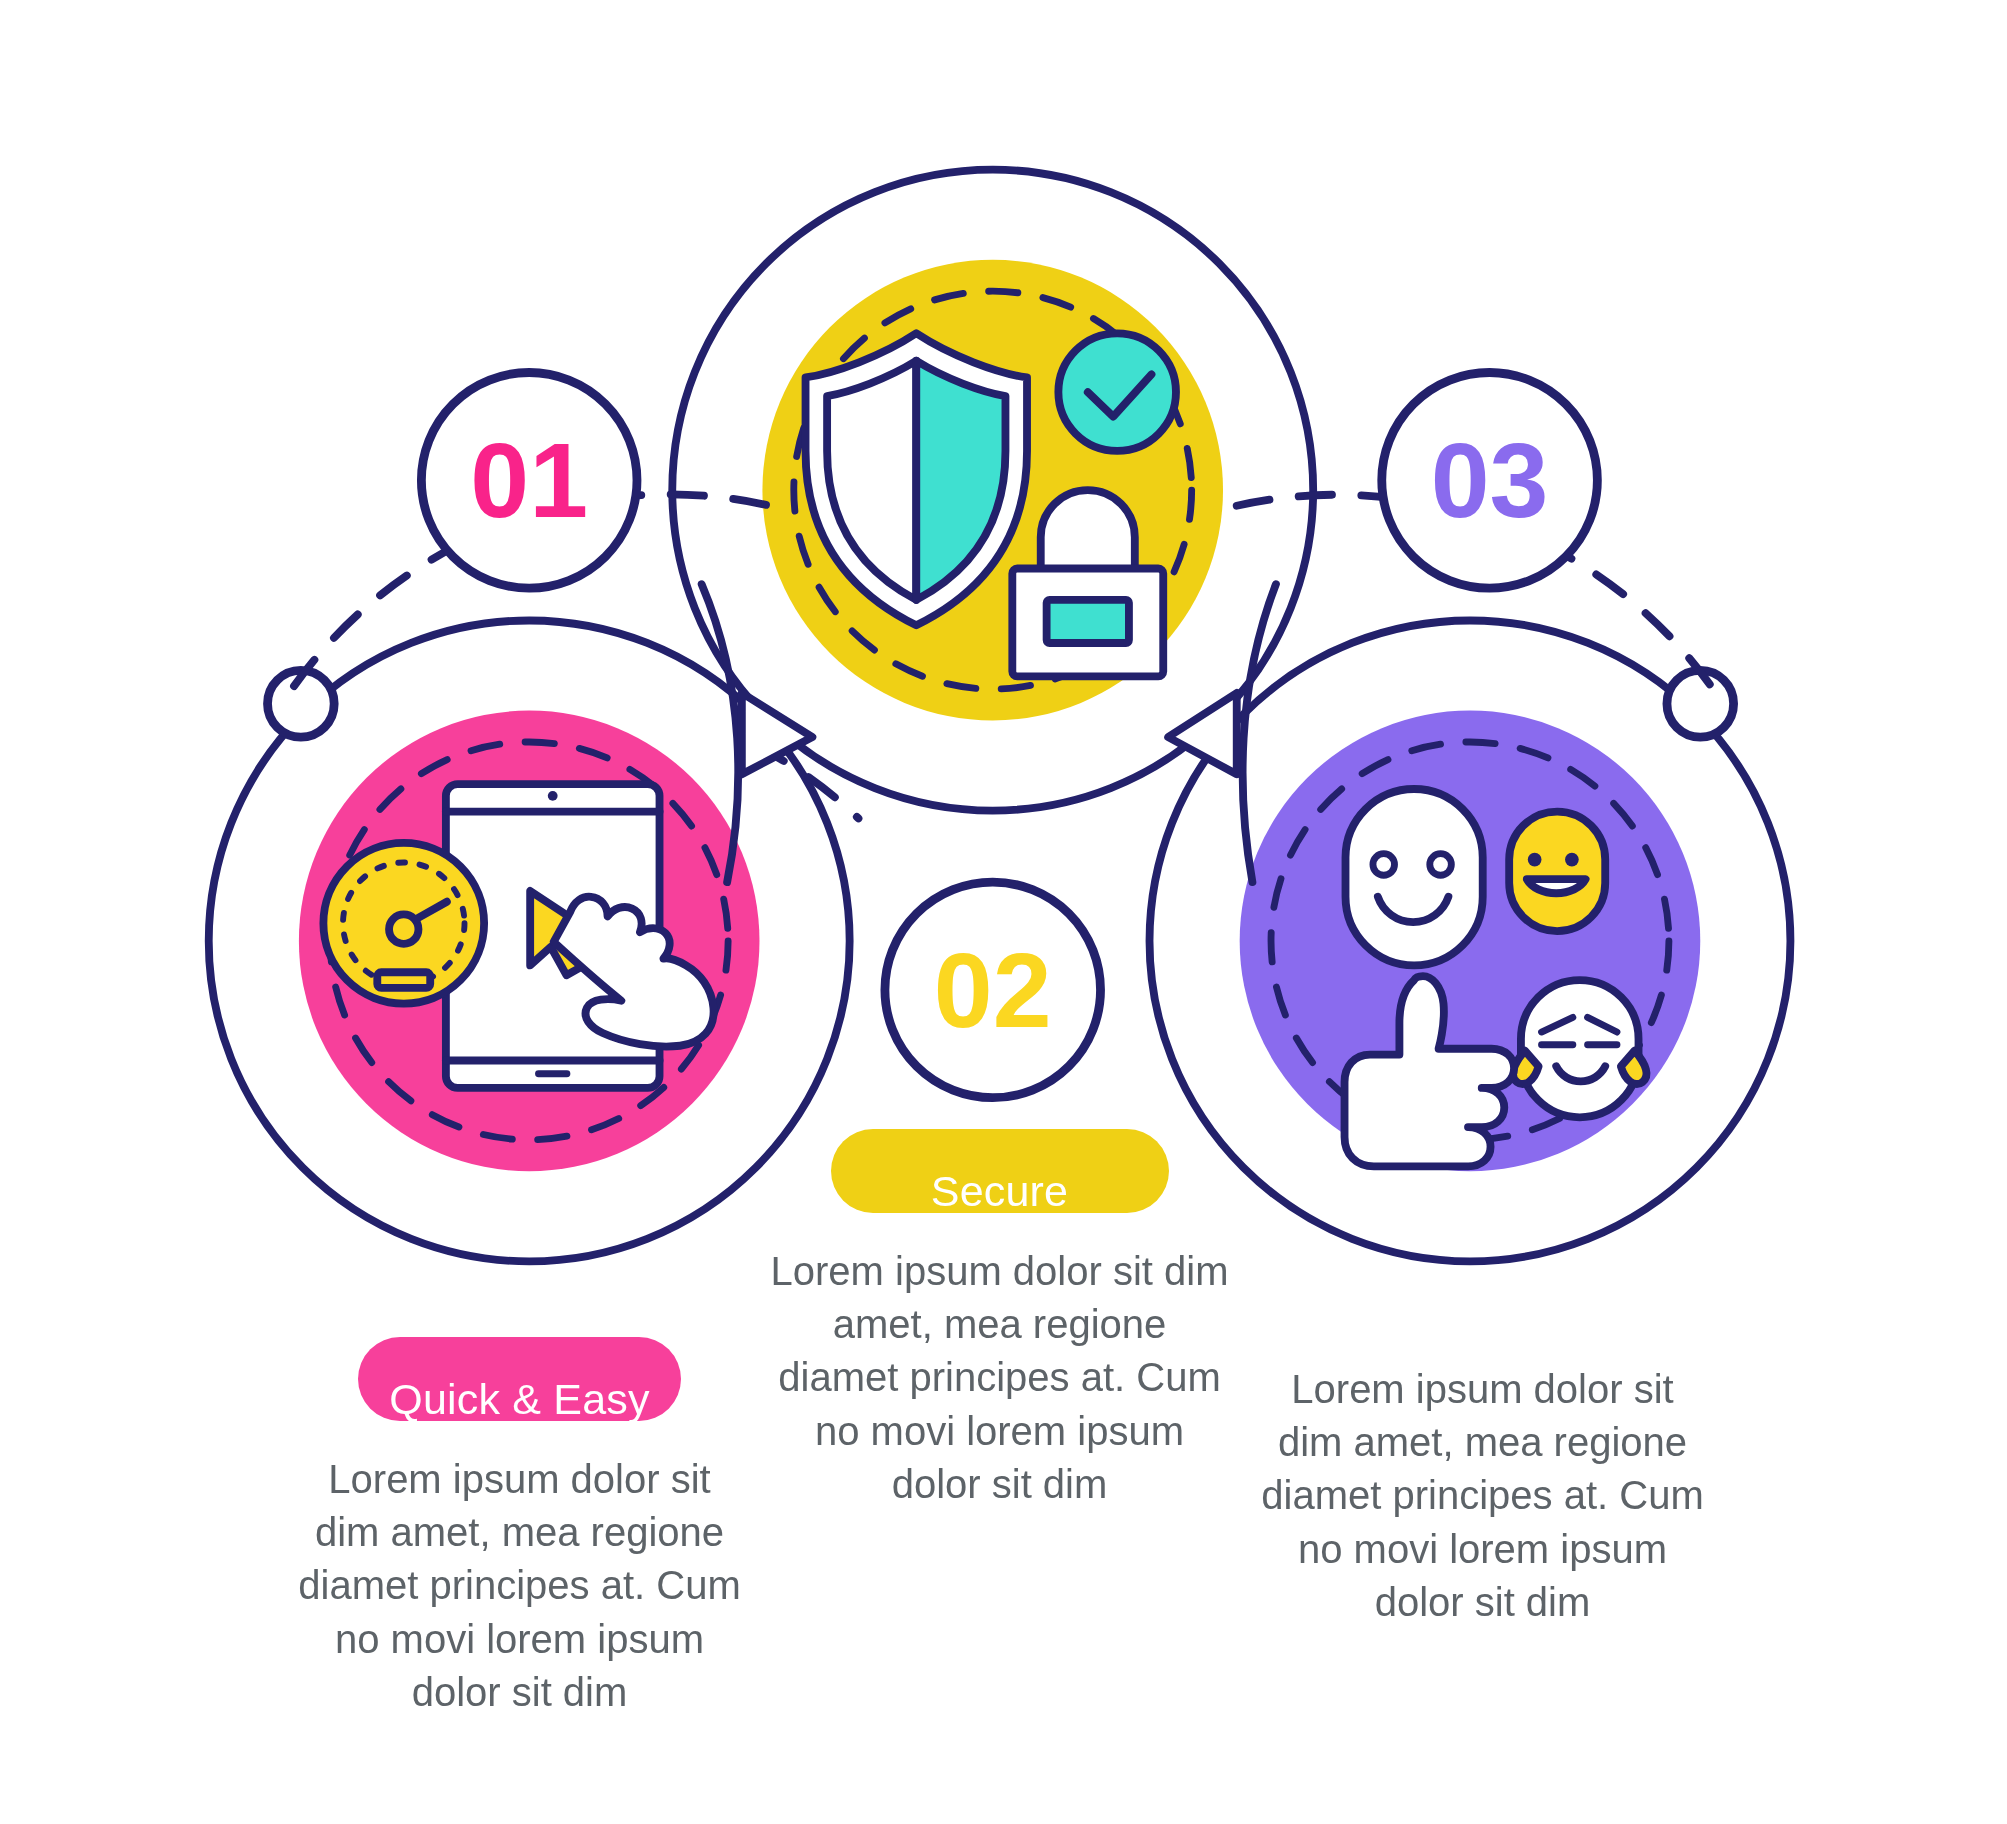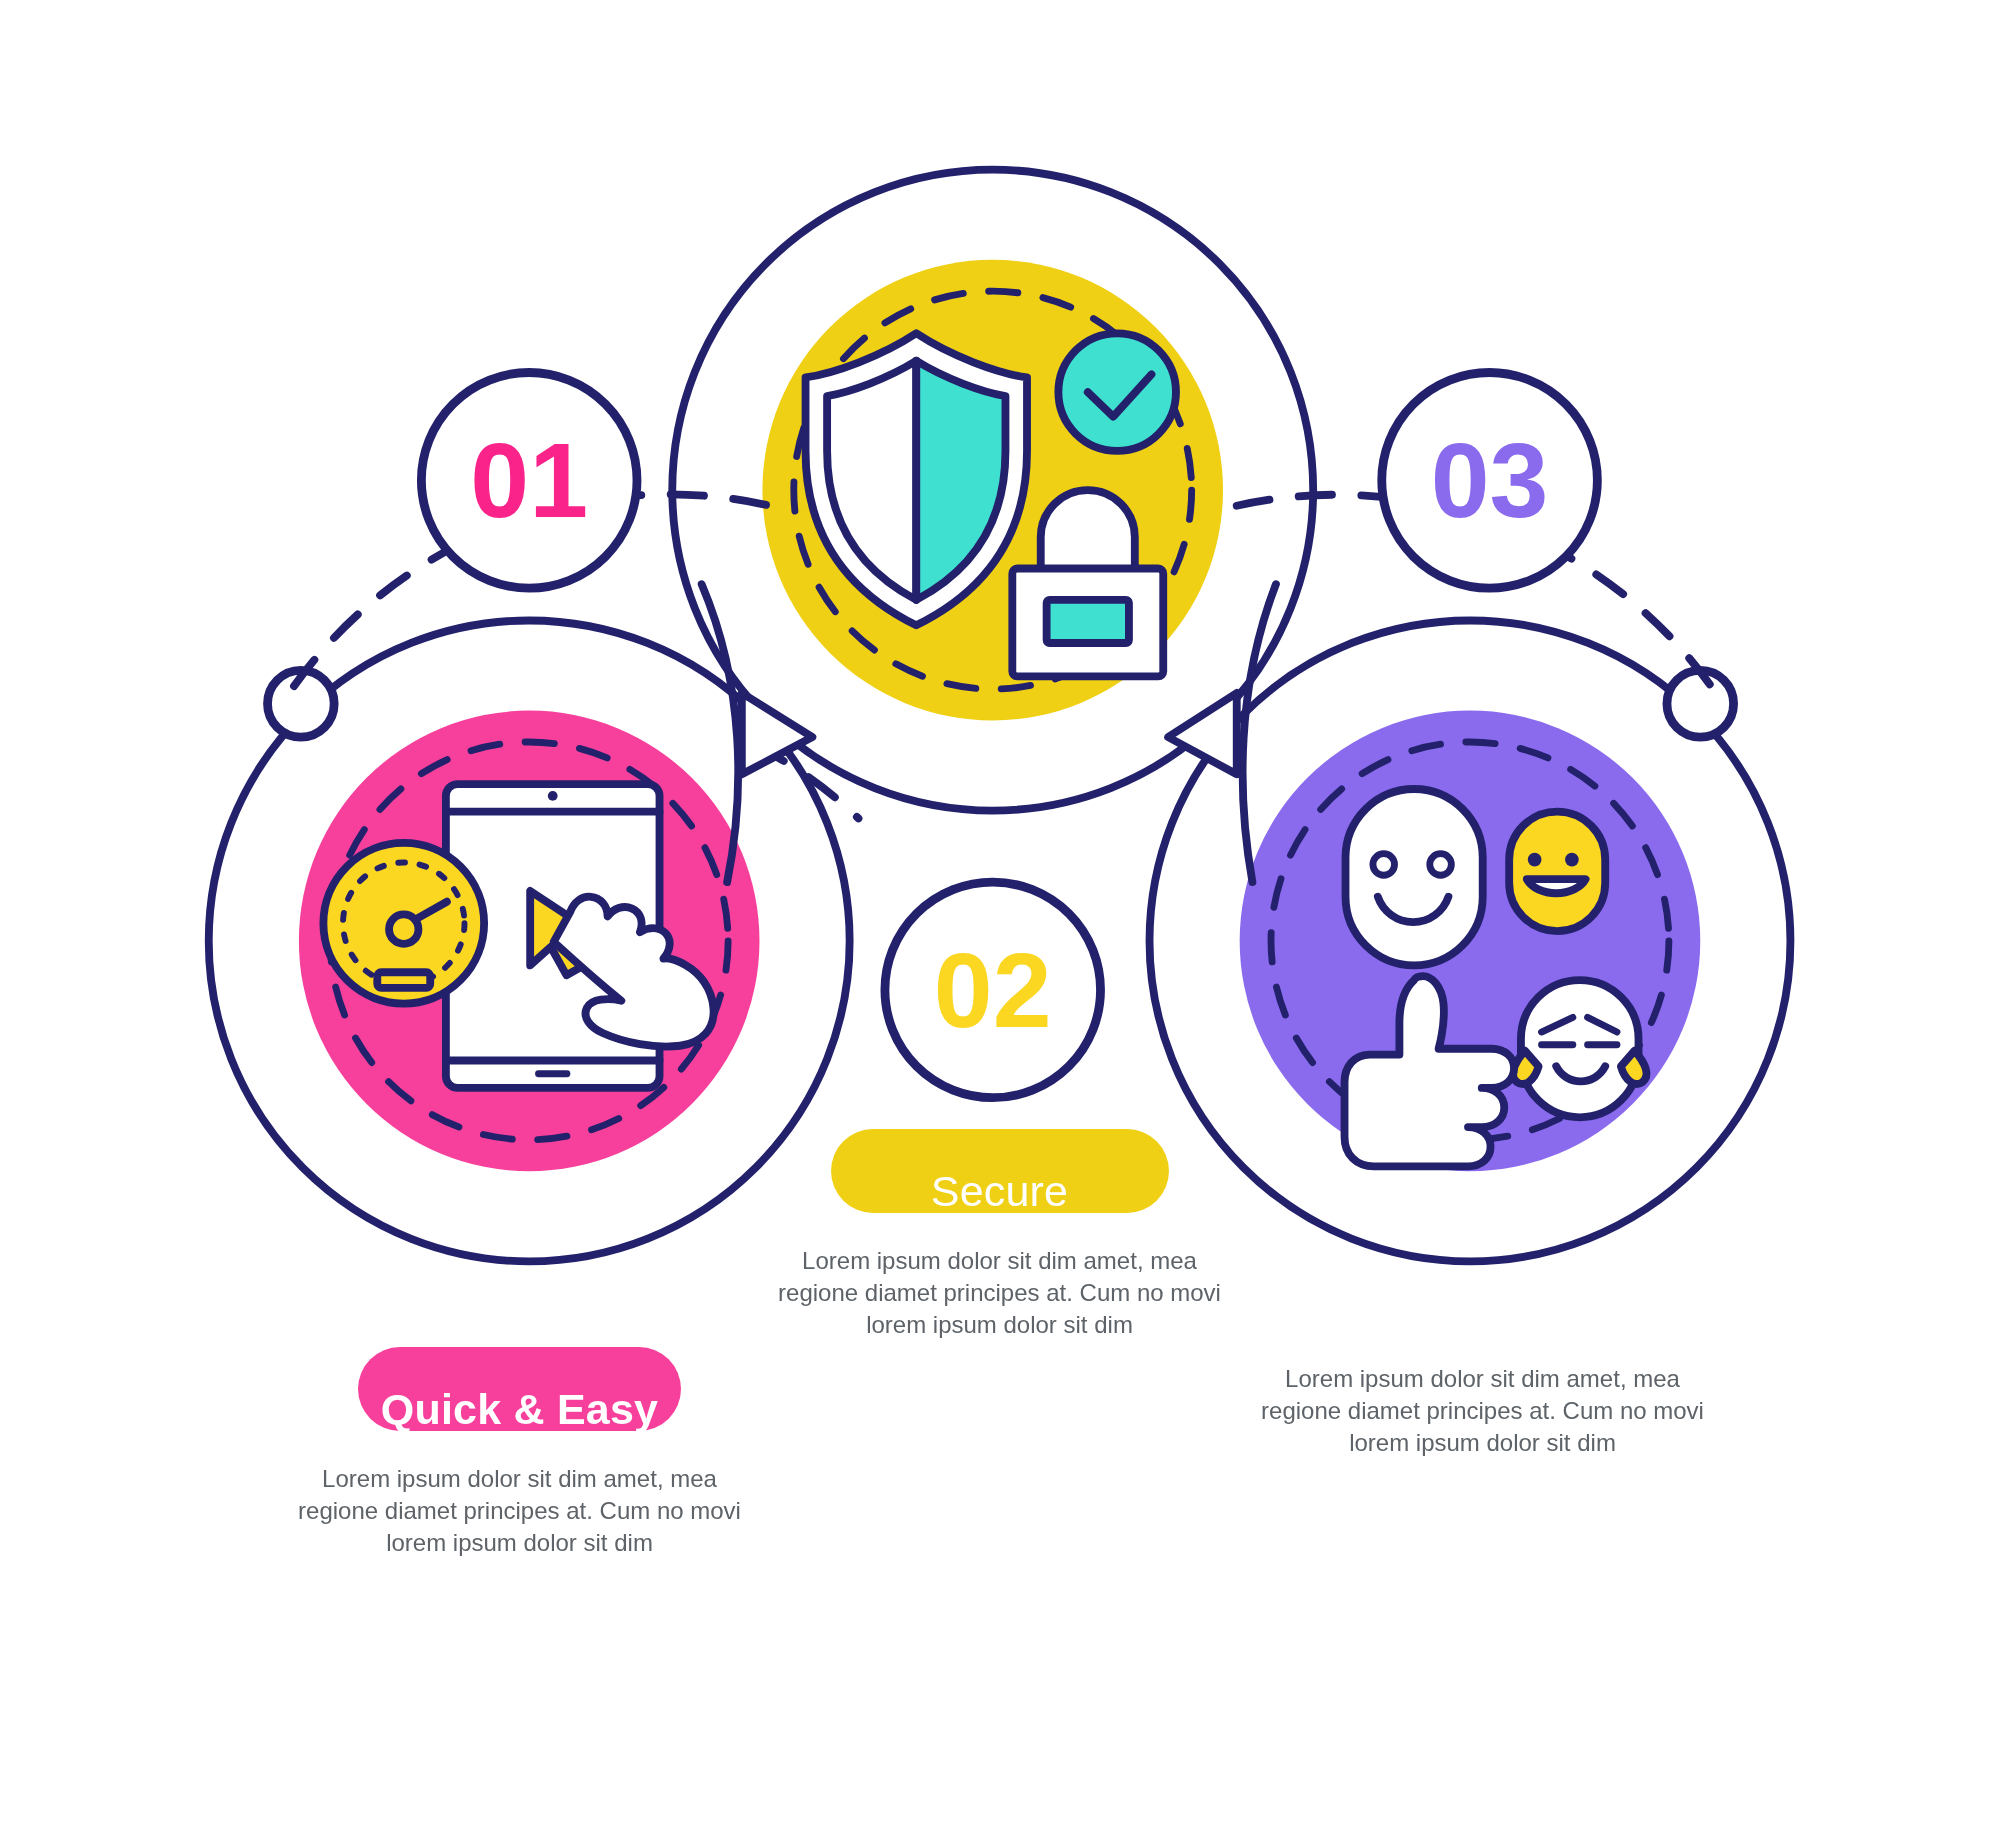--- a/index.html
+++ b/index.html
@@ -13,32 +13,32 @@
 
   
   .txtbox{position:absolute;}
   .pill{
     display:flex;align-items:flex-end;justify-content:center;
     border-radius:979px;color:#ffffff;font-weight:400;
     letter-spacing:0.2px;
   }
   .pill-label{font-size:43px;line-height:1;color:#ffffff;}
   .body-text{
-    color:#5d6368;font-size:24px;line-height:1.33;
+    color:#5d6368;font-size:40px;line-height:1.33;
     text-align:center;font-weight:400;
   }
   .pill-1{background:#F7409B;width:323px;height:84px;}
   .pill-2{background:#EFD015;width:338px;height:84px;}
   .pill-3{background:#8A6BEE;width:323px;height:84px;}
 
   
   #block-1{left:294px;top:1331px;width:451px;}
   #block-2{left:769px;top:1129px;width:461px;}
   #block-3{left:1257px;top:1331px;width:451px;}
-  #block-1 .pill,#block-3 .pill{margin:16px auto;font-weight:bold;}
+  #block-1 .pill,#block-3 .pill{margin:6px auto;}
   #block-2 .pill{margin:0 auto;}
   .body-text{margin-top:32px;}
 </style>
 </head>
 <body>
 
 <div id="stage">
 
   <svg class="layer" viewBox="0 0 2048 1861">
     <defs>

